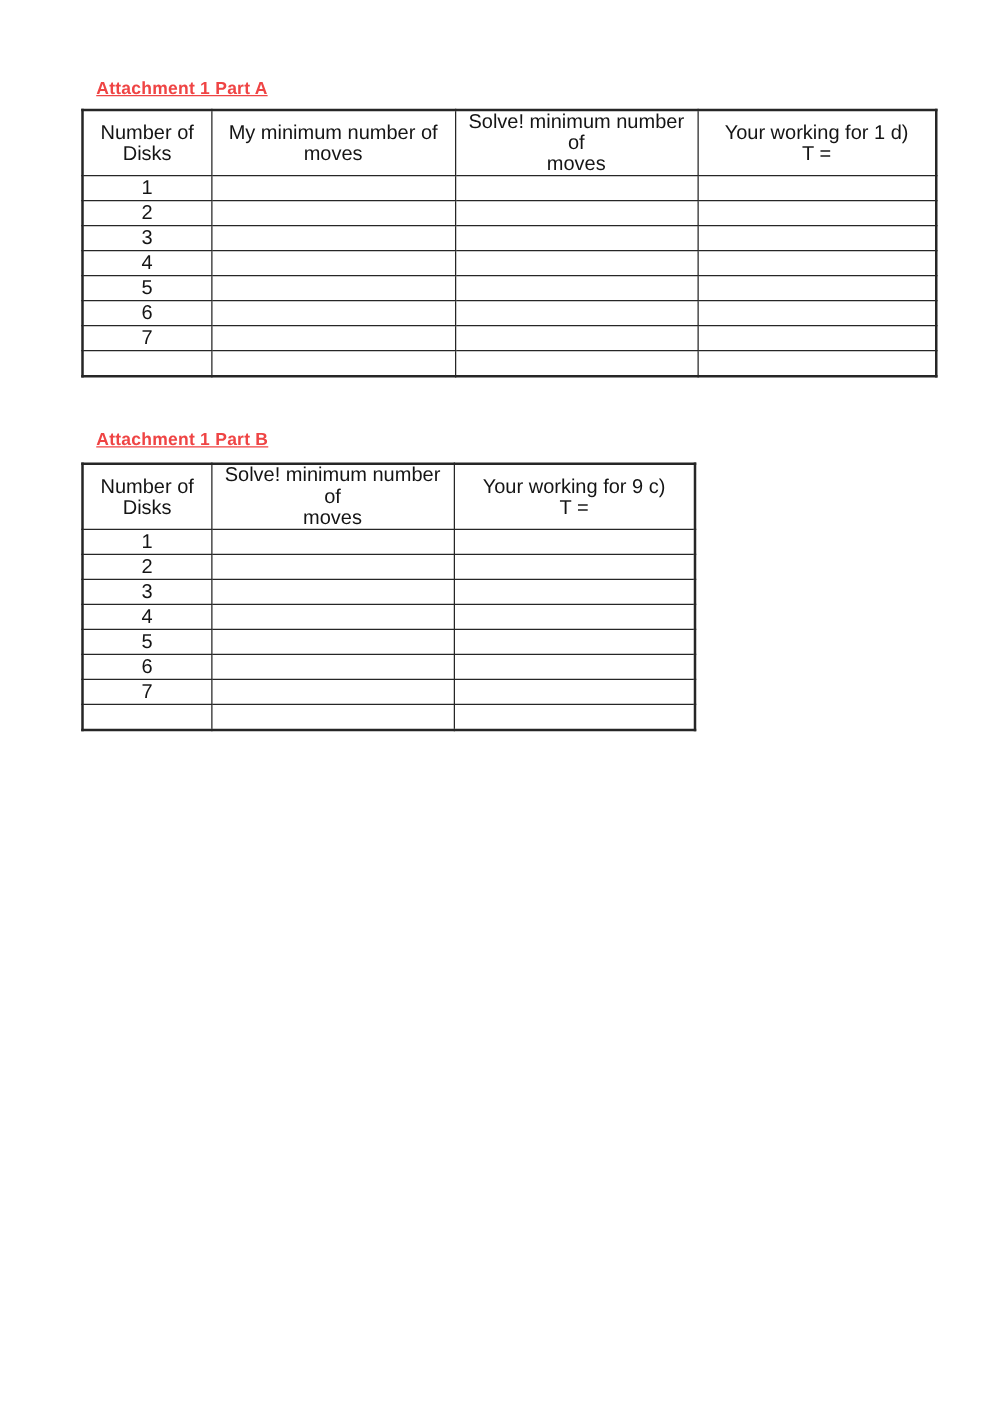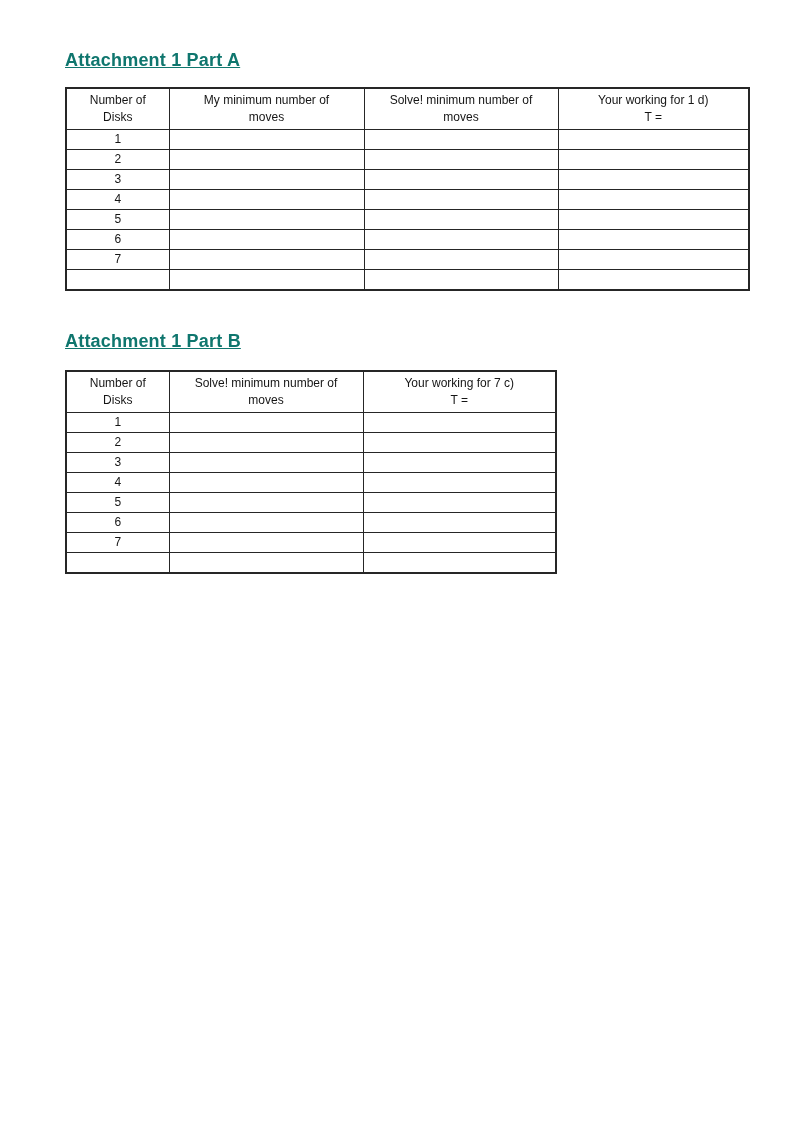--- a/index.html
+++ b/index.html
@@ -11,35 +11,35 @@
     position: relative;
     width: 800px;
     height: 1131px;
     background: #ffffff;
     font-family: "Liberation Sans", sans-serif;
     color: #111111;
     overflow: hidden;
   }
   .heading {
     position: absolute;
-    margin: 0;
-    font-size: 18px;
+    margin: 12px;
+    font-size: 14px;
     font-weight: 700;
     text-decoration: underline;
-    color: #0f766e;
+    color: #ef4444;
     letter-spacing: 0.2px;
   }
   #heading-a { left: 65px; top: 50px; }
   #heading-b { left: 65px; top: 331px; }
 
   table.worksheet {
     position: absolute;
     border-collapse: collapse;
     table-layout: fixed;
-    font-size: 12px;
+    font-size: 16px;
     text-align: center;
     color: #151515;
     border: 2px solid #262626;
   }
   #table-a { left: 65px; top: 87px; width: 683px; }
   #table-b { left: 65px; top: 370px; width: 490px; }
 
   table.worksheet th,
   table.worksheet td {
     border: 1px solid #262626;
@@ -175,21 +175,21 @@
       <col style="width:103px">
       <col style="width:194px">
       <col style="width:193px">
     </colgroup>
     <thead>
       <tr>
         <th>Number of
 Disks</th>
         <th>Solve! minimum number of
 moves</th>
-        <th>Your working for 7 c)
+        <th>Your working for 9 c)
 T =</th>
       </tr>
     </thead>
     <tbody>
         <tr>
           <td>1</td>
           <td></td>
           <td></td>
         </tr>
         <tr>

